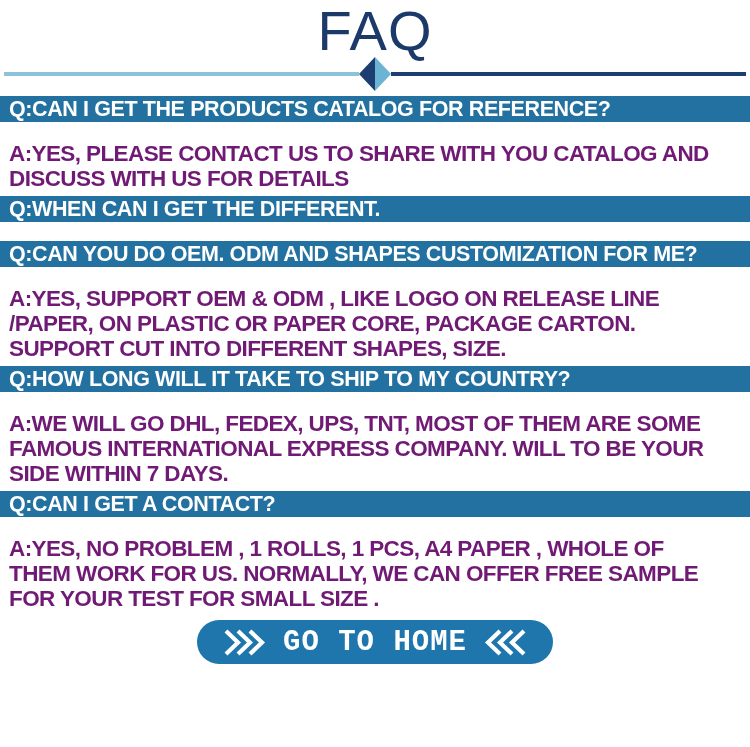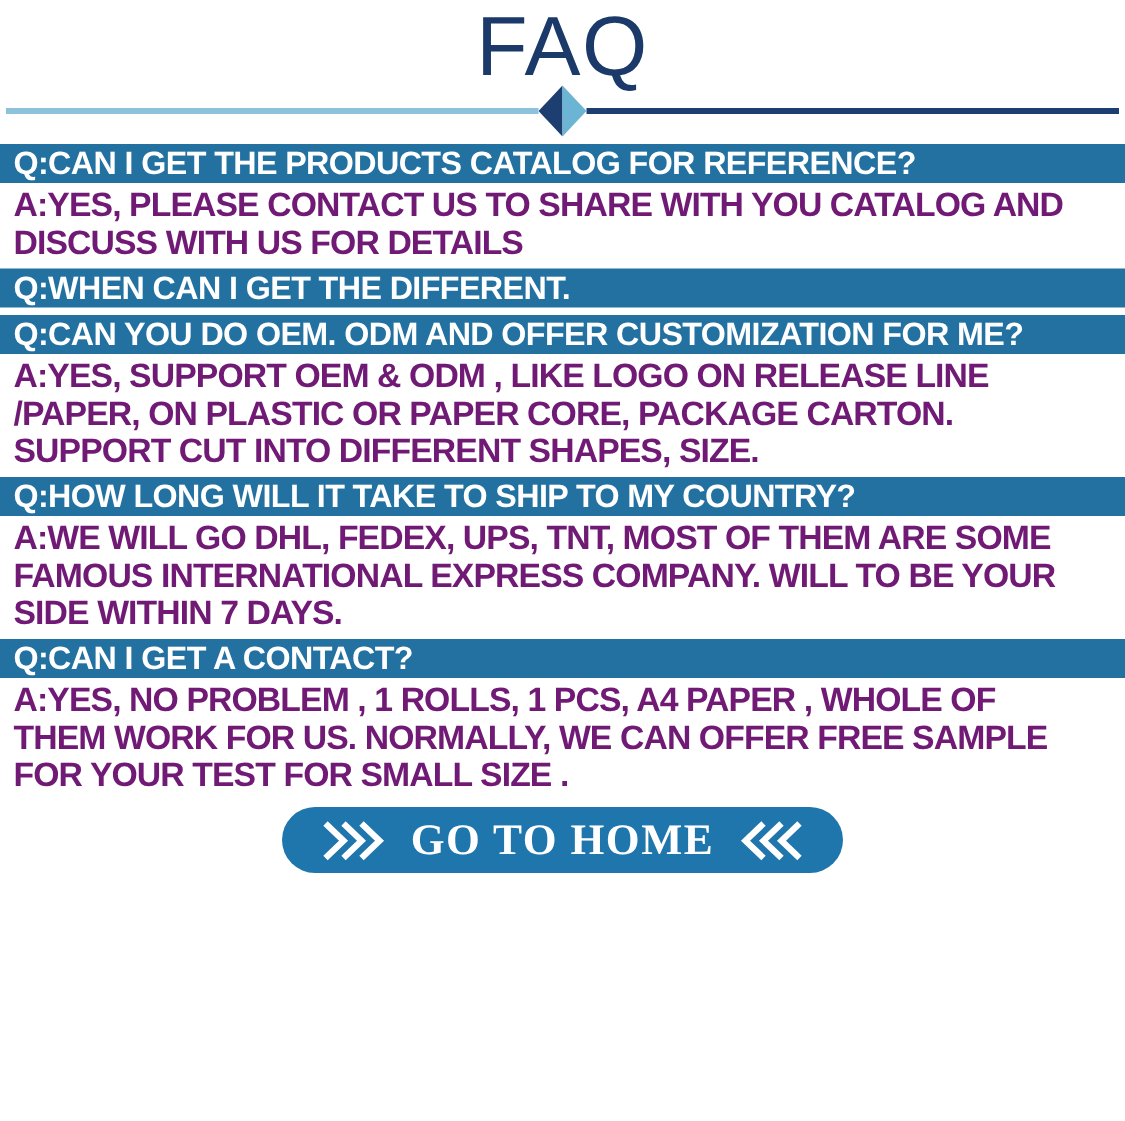--- a/index.html
+++ b/index.html
@@ -42,21 +42,21 @@
   .faq-item{margin-bottom:5px;}
   .faq-q{
     background:#2371a0;
     color:#ffffff;
     font-weight:bold;
     font-size:21.5px;
     line-height:26px;
     height:26px;
     padding:0 9px;
     letter-spacing:-0.4px;
-    margin-bottom:2px;
+    margin-bottom:19px;
     white-space:nowrap;
     overflow:hidden;
   }
   .faq-a{
     color:#701a75;
     font-weight:bold;
     font-size:22.5px;
     line-height:25px;
     padding:0 9px;
     letter-spacing:-0.6px;
@@ -70,21 +70,21 @@
   .home-btn{
     display:inline-flex;
     align-items:center;
     gap:16px;
     background:#1e76ad;
     color:#ffffff;
     border:none;
     border-radius:23px;
     height:44px;
     padding:0 26px;
-    font-family:Liberation Serif, serif;
+    font-family:Liberation Mono, monospace;
     font-size:29px;
     font-weight:bold;
     letter-spacing:1px;
     cursor:pointer;
   }
   .home-btn svg{display:block;}
   .flip{transform:scaleX(-1);}
 </style>
 </head>
 <body>
@@ -109,21 +109,21 @@
       <div class="faq-a">A:YES, PLEASE CONTACT US TO SHARE WITH YOU CATALOG AND
 DISCUSS WITH US FOR DETAILS</div>
     </section>
 
     <section class="faq-item">
       <div class="faq-q">Q:WHEN CAN I GET THE DIFFERENT.</div>
     </section>
 
 
     <section class="faq-item">
-      <div class="faq-q">Q:CAN YOU DO OEM. ODM AND OFFER CUSTOMIZATION FOR ME?</div>
+      <div class="faq-q">Q:CAN YOU DO OEM. ODM AND SHAPES CUSTOMIZATION FOR ME?</div>
       <div class="faq-a">A:YES, SUPPORT OEM &amp; ODM , LIKE LOGO ON RELEASE LINE
 /PAPER, ON PLASTIC OR PAPER CORE, PACKAGE CARTON.
 SUPPORT CUT INTO DIFFERENT SHAPES, SIZE.</div>
     </section>
 
     <section class="faq-item">
       <div class="faq-q">Q:HOW LONG WILL IT TAKE TO SHIP TO MY COUNTRY?</div>
       <div class="faq-a">A:WE WILL GO DHL, FEDEX, UPS, TNT, MOST OF THEM ARE SOME
 FAMOUS INTERNATIONAL EXPRESS COMPANY. WILL TO BE YOUR
 SIDE WITHIN 7 DAYS.</div>

